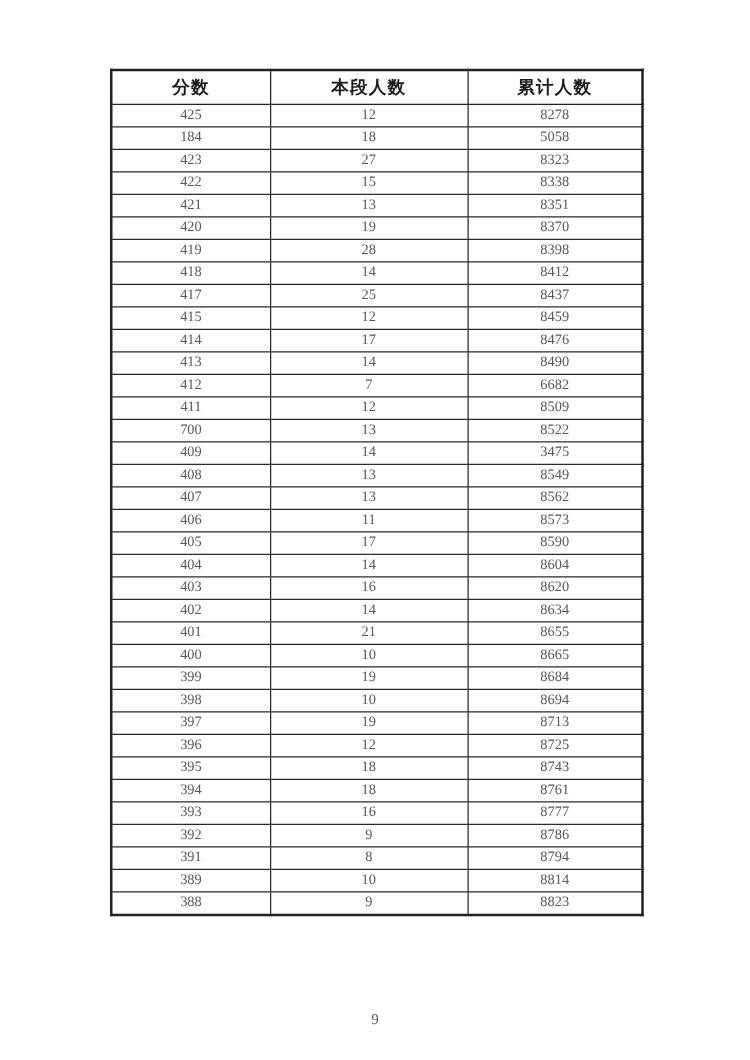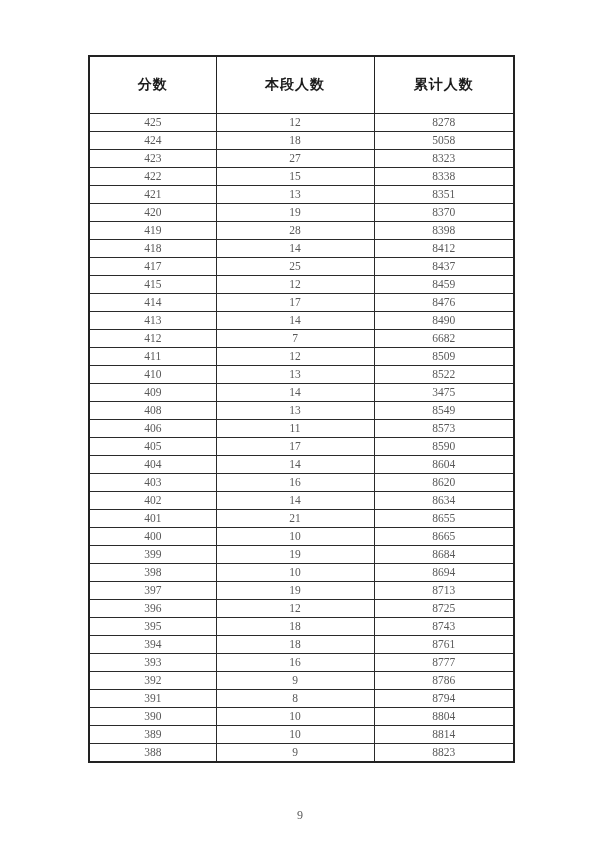--- a/index.html
+++ b/index.html
@@ -23,21 +23,21 @@
     border-collapse: collapse;
     table-layout: fixed;
     border: 2px solid #222222;
   }
   table.score-table col.c1 { width: 127px; }
   table.score-table col.c2 { width: 158px; }
   table.score-table col.c3 { width: 140px; }
   table.score-table th {
     border: 1.5px solid #222222;
     height: 26px;
-    padding: 15px;
+    padding: 0;
     text-align: center;
     vertical-align: middle;
     font-size: 14px;
     font-weight: bold;
     color: #1c1c1c;
     letter-spacing: 1px;
   }
   table.score-table td {
     border: 1.5px solid #2a2a2a;
     height: 17px;
@@ -76,21 +76,21 @@
         <th>累计人数</th>
       </tr>
     </thead>
     <tbody id="table-body">
         <tr>
           <td>425</td>
           <td>12</td>
           <td>8278</td>
         </tr>
         <tr>
-          <td>424</td>
+          <td>184</td>
           <td>18</td>
           <td>5058</td>
         </tr>
         <tr>
           <td>423</td>
           <td>27</td>
           <td>8323</td>
         </tr>
         <tr>
           <td>422</td>
@@ -141,33 +141,38 @@
           <td>412</td>
           <td>7</td>
           <td>6682</td>
         </tr>
         <tr>
           <td>411</td>
           <td>12</td>
           <td>8509</td>
         </tr>
         <tr>
-          <td>410</td>
+          <td>700</td>
           <td>13</td>
           <td>8522</td>
         </tr>
         <tr>
           <td>409</td>
           <td>14</td>
           <td>3475</td>
         </tr>
         <tr>
           <td>408</td>
           <td>13</td>
           <td>8549</td>
+        </tr>
+        <tr>
+          <td>407</td>
+          <td>13</td>
+          <td>8562</td>
         </tr>
         <tr>
           <td>406</td>
           <td>11</td>
           <td>8573</td>
         </tr>
         <tr>
           <td>405</td>
           <td>17</td>
           <td>8590</td>
@@ -236,25 +241,20 @@
           <td>392</td>
           <td>9</td>
           <td>8786</td>
         </tr>
         <tr>
           <td>391</td>
           <td>8</td>
           <td>8794</td>
         </tr>
         <tr>
-          <td>390</td>
-          <td>10</td>
-          <td>8804</td>
-        </tr>
-        <tr>
           <td>389</td>
           <td>10</td>
           <td>8814</td>
         </tr>
         <tr>
           <td>388</td>
           <td>9</td>
           <td>8823</td>
         </tr>
       </tbody>

